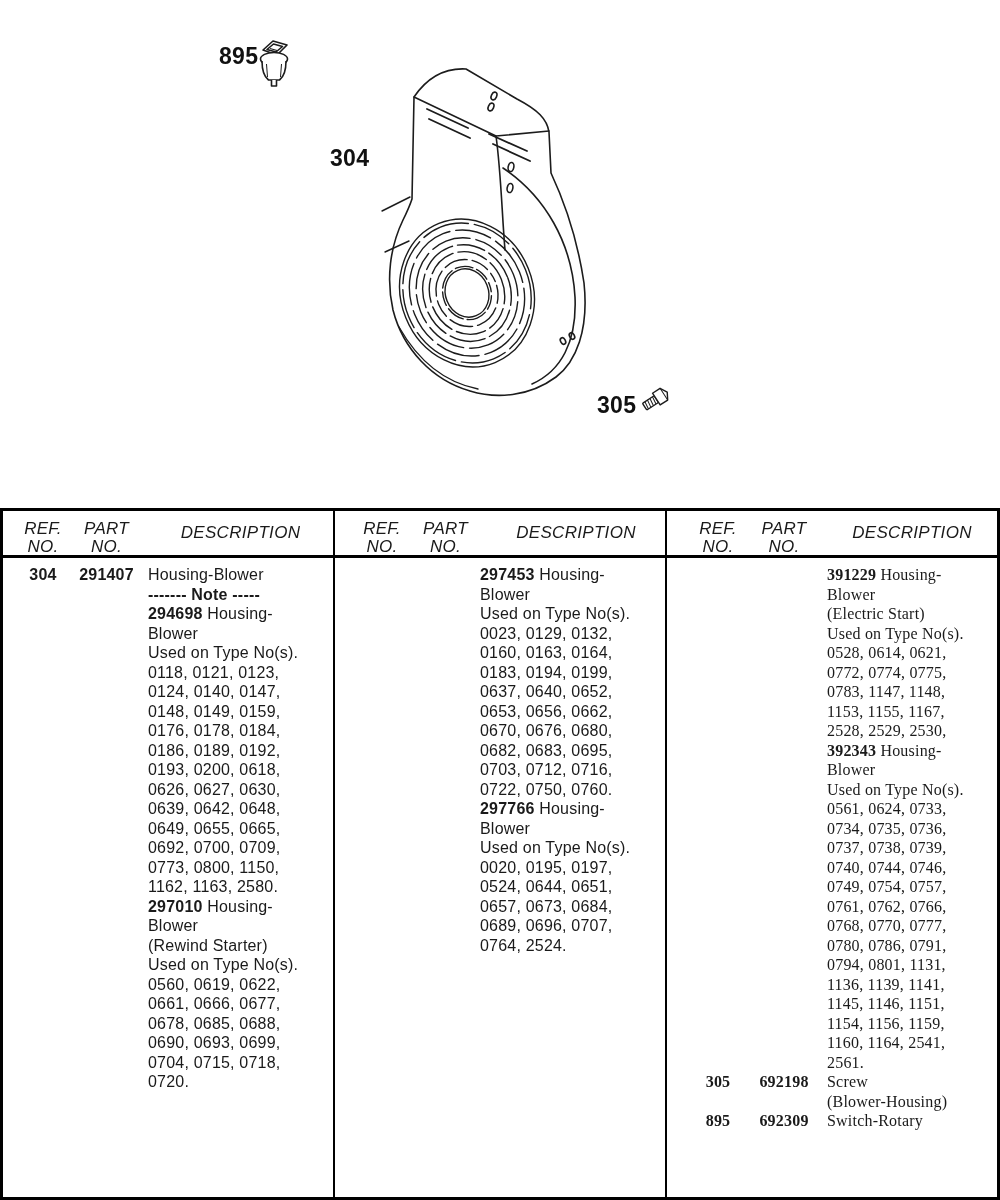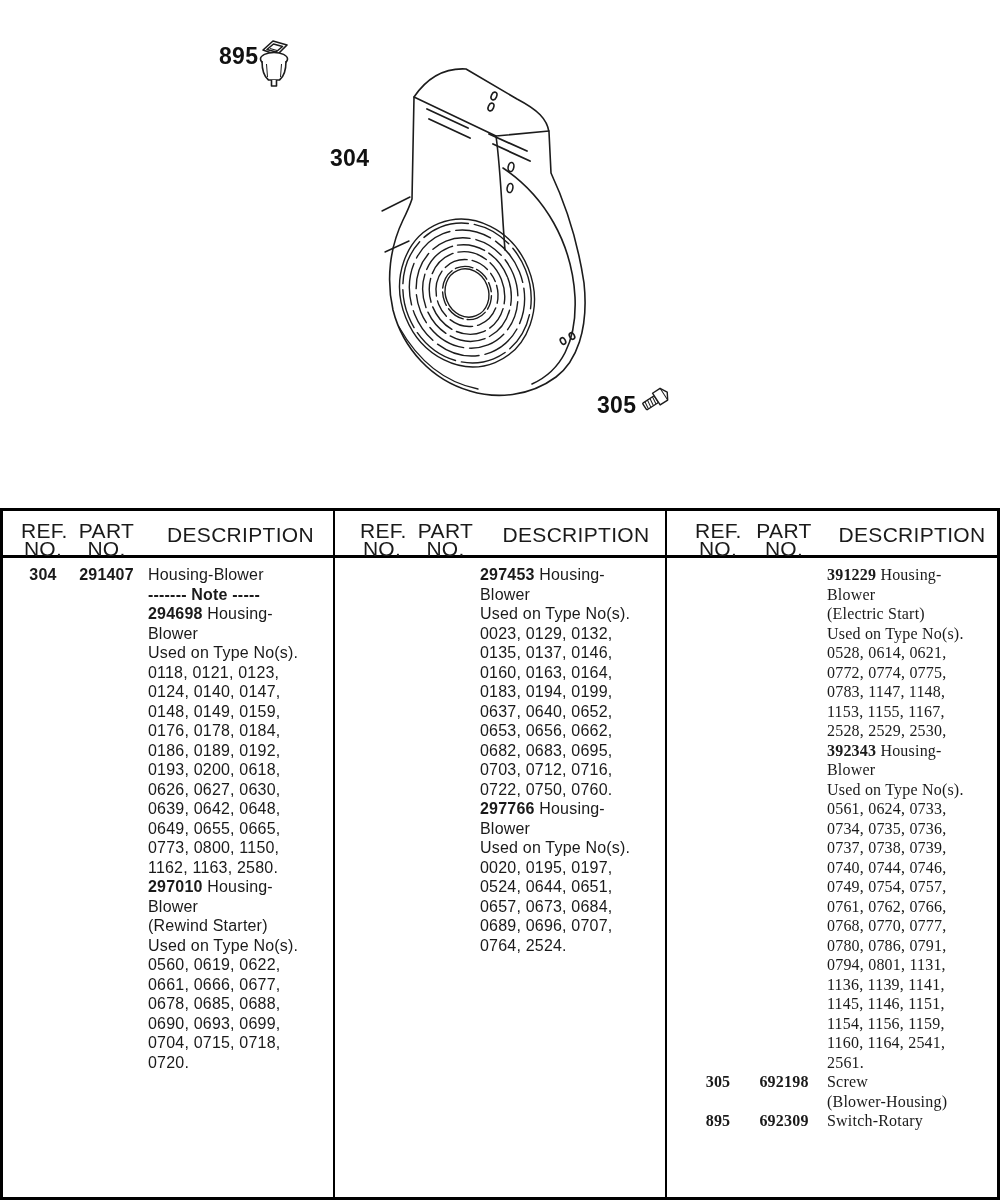--- a/index.html
+++ b/index.html
@@ -20,21 +20,21 @@
   .parts-table{
     position:absolute;left:0;top:508px;width:1000px;height:692px;
     box-sizing:border-box;border:3px solid #000;display:flex;background:#fff;
   }
   .pcol{flex:1 1 0;min-width:0;box-sizing:border-box;}
   .pcol + .pcol{border-left:2px solid #000;}
 
   .thead{
     box-sizing:border-box;height:47px;border-bottom:3px solid #000;
     display:grid;grid-template-columns:44px 83px 1fr;padding-left:18px;
-    font-size:21px;letter-spacing:.3px;
+    font-size:17px;letter-spacing:.3px;font-style:italic;
   }
   .pcol[data-colindex="1"] .thead{padding-left:25px;}
   .pcol[data-colindex="2"] .thead{padding-left:28px;grid-template-columns:46px 86px 1fr;}
   .h-two{align-self:center;text-align:center;line-height:18px;padding-top:6px;}
   .h-desc{align-self:end;text-align:center;padding-bottom:15px;margin-top:12px;}
 
   .tbody{padding-top:7px;}
   .line{
     display:grid;grid-template-columns:44px 83px 1fr;padding-left:18px;
     font-size:16px;line-height:19.5px;letter-spacing:.2px;white-space:nowrap;
@@ -192,20 +192,25 @@
           <span class="c-desc">0639, 0642, 0648,</span>
         </div>
         <div class="line">
           <span class="c-ref"></span>
           <span class="c-part"></span>
           <span class="c-desc">0649, 0655, 0665,</span>
         </div>
         <div class="line">
           <span class="c-ref"></span>
           <span class="c-part"></span>
+          <span class="c-desc">0692, 0700, 0709,</span>
+        </div>
+        <div class="line">
+          <span class="c-ref"></span>
+          <span class="c-part"></span>
           <span class="c-desc">0773, 0800, 1150,</span>
         </div>
         <div class="line">
           <span class="c-ref"></span>
           <span class="c-part"></span>
           <span class="c-desc">1162, 1163, 2580.</span>
         </div>
         <div class="line">
           <span class="c-ref"></span>
           <span class="c-part"></span>
@@ -282,41 +287,41 @@
           <span class="c-desc">Used on Type No(s).</span>
         </div>
         <div class="line">
           <span class="c-ref"></span>
           <span class="c-part"></span>
           <span class="c-desc">0023, 0129, 0132,</span>
         </div>
         <div class="line">
           <span class="c-ref"></span>
           <span class="c-part"></span>
-          <span class="c-desc">0135, 0137, 0146,</span>
-        </div>
-        <div class="line">
-          <span class="c-ref"></span>
-          <span class="c-part"></span>
           <span class="c-desc">0160, 0163, 0164,</span>
         </div>
         <div class="line">
           <span class="c-ref"></span>
           <span class="c-part"></span>
           <span class="c-desc">0183, 0194, 0199,</span>
         </div>
         <div class="line">
           <span class="c-ref"></span>
           <span class="c-part"></span>
           <span class="c-desc">0637, 0640, 0652,</span>
         </div>
         <div class="line">
           <span class="c-ref"></span>
           <span class="c-part"></span>
           <span class="c-desc">0653, 0656, 0662,</span>
+        </div>
+        <div class="line">
+          <span class="c-ref"></span>
+          <span class="c-part"></span>
+          <span class="c-desc">0670, 0676, 0680,</span>
         </div>
         <div class="line">
           <span class="c-ref"></span>
           <span class="c-part"></span>
           <span class="c-desc">0682, 0683, 0695,</span>
         </div>
         <div class="line">
           <span class="c-ref"></span>
           <span class="c-part"></span>
           <span class="c-desc">0703, 0712, 0716,</span>

